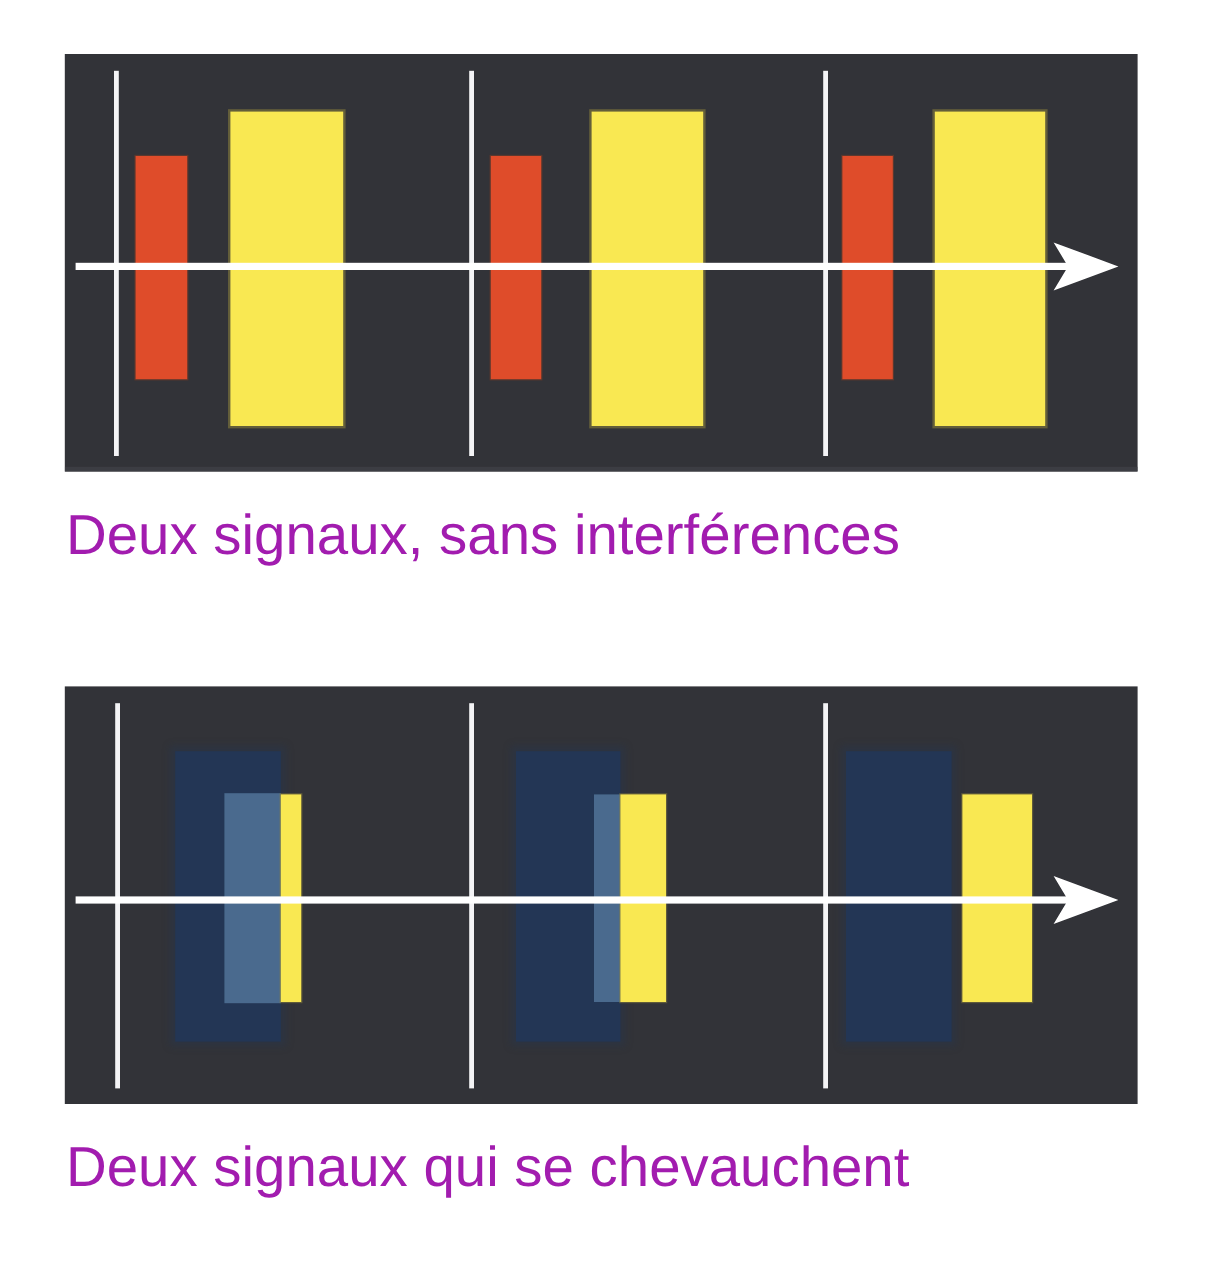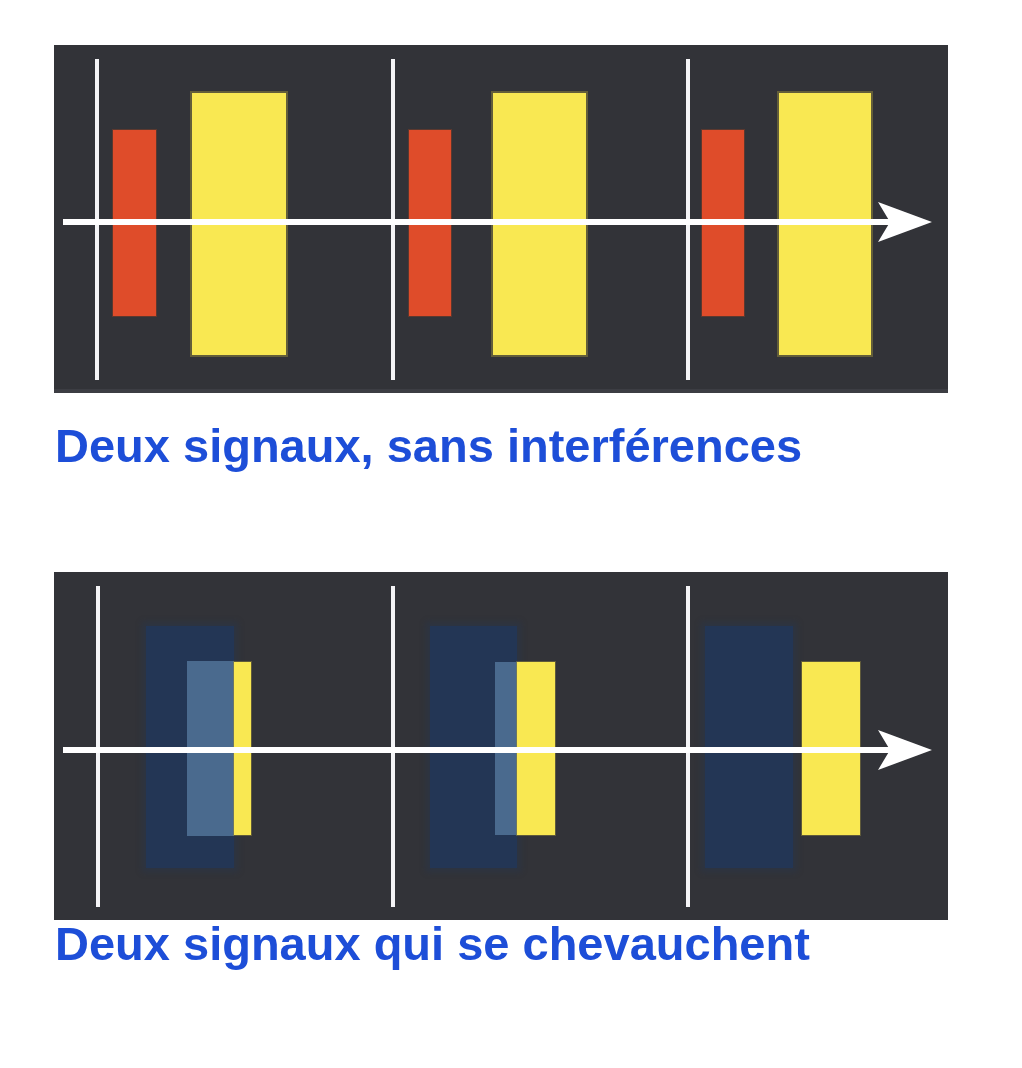--- a/index.html
+++ b/index.html
@@ -57,27 +57,27 @@
     }
     .arrow-svg {
       position: absolute;
       left: 0; top: 0;
       overflow: visible;
     }
     .caption {
       position: absolute;
       left: 55px;
       font-size: 47px;
-      font-weight: bold;
-      color: #1d4ed8;
+      font-weight: normal;
+      color: #a21caf;
       letter-spacing: 0px;
       white-space: nowrap;
     }
     .caption-top { top: 418px; }
-    .caption-bottom { top: 916px; text-align: right; }
+    .caption-bottom { top: 944px; text-align: right; }
   </style>
 </head>
 <body>
 
 <div class="panel panel-top">
   <div class="strip"></div>
 
   <div class="vline" style="left:41px; top:14px; height:321px;"></div>
   <div class="vline" style="left:337px; top:14px; height:321px;"></div>
   <div class="vline" style="left:632px; top:14px; height:321px;"></div>

